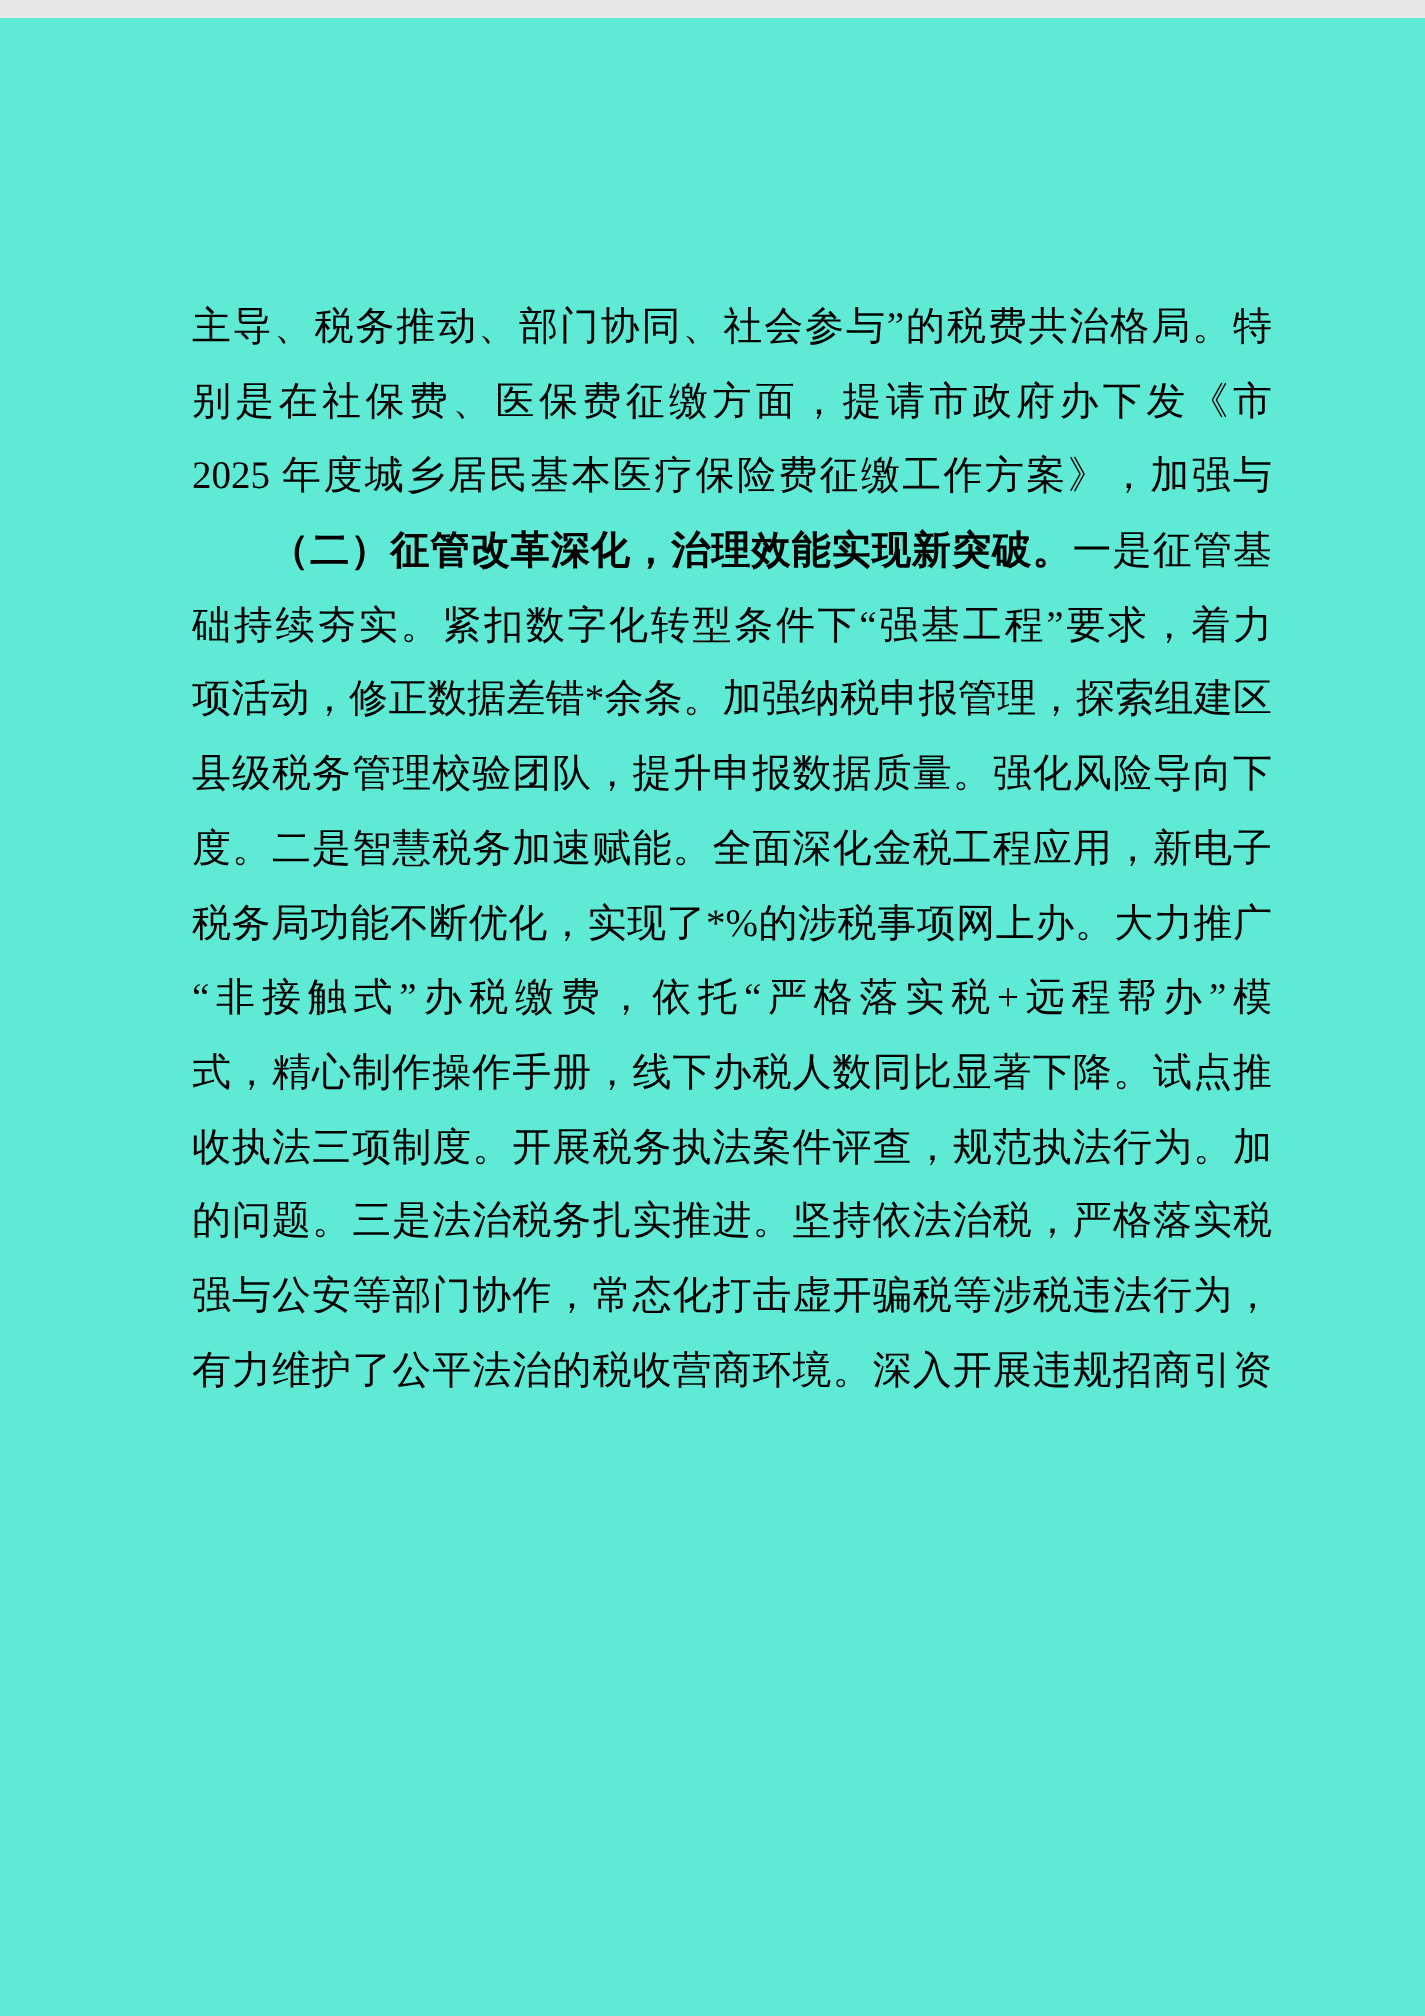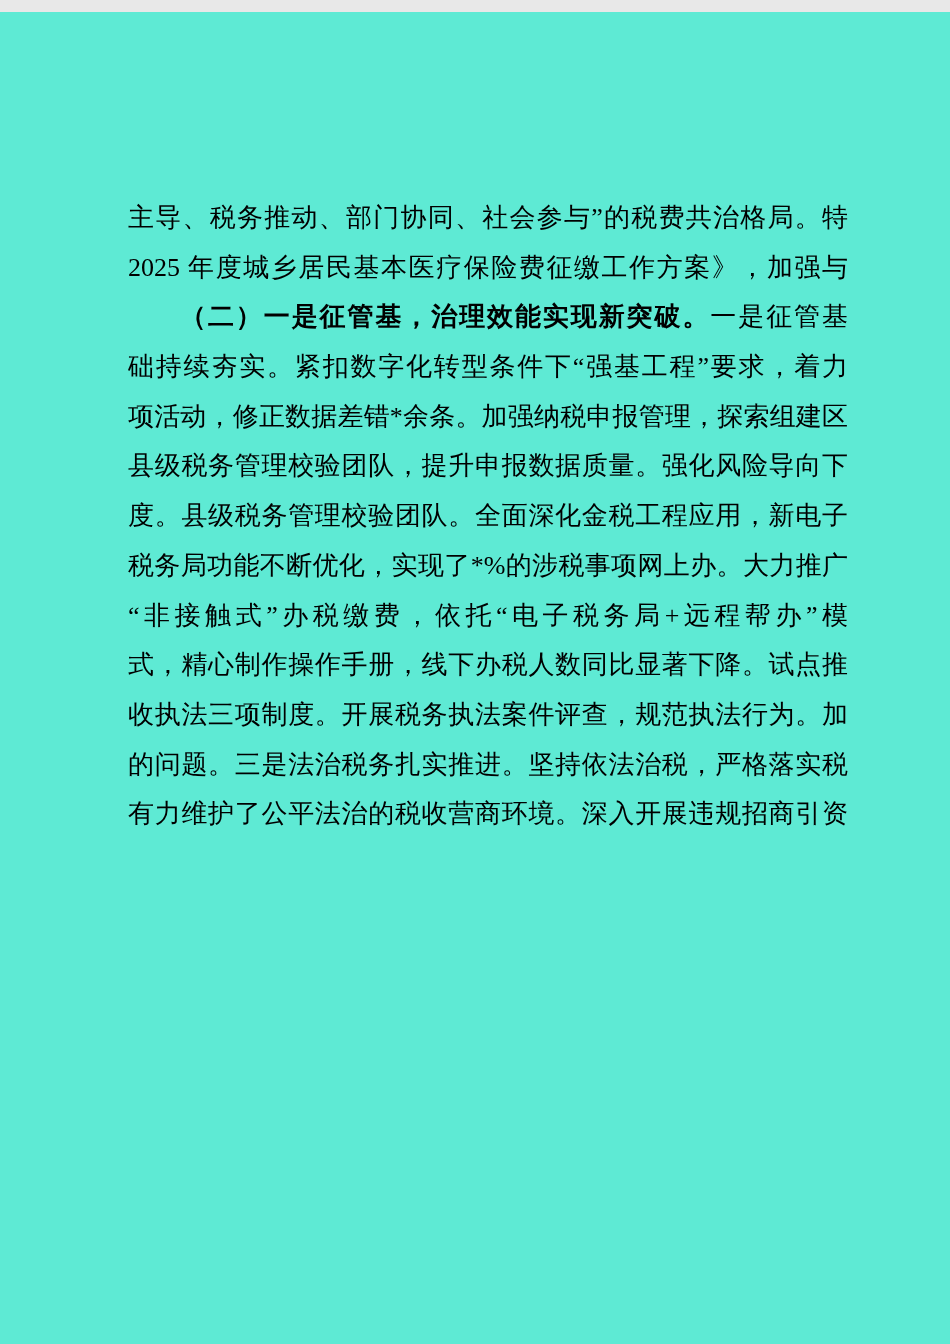--- a/index.html
+++ b/index.html
@@ -42,26 +42,28 @@
   .bold {
     font-weight: 700;
   }
 </style>
 </head>
 <body>
 
 <div class="page">
   <div class="doc-body">
       <div class="line jl"><span>主导、税务推动、部门协同、社会参与”的税费共治格局。特</span></div>
+      <div class="line jl"><span>别是在社保费、医保费征缴方面，提请市政府办下发《市</span></div>
       <div class="line jl"><span>2025 年度城乡居民基本医疗保险费征缴工作方案》，加强与</span></div>
-      <div class="line jl indent"><span class="bold">（二）一是征管基，治理效能实现新突破。</span><span>一是征管基</span></div>
+      <div class="line jl indent"><span class="bold">（二）征管改革深化，治理效能实现新突破。</span><span>一是征管基</span></div>
       <div class="line jl"><span>础持续夯实。紧扣数字化转型条件下“强基工程”要求，着力</span></div>
       <div class="line jl"><span>项活动，修正数据差错*余条。加强纳税申报管理，探索组建区</span></div>
       <div class="line jl"><span>县级税务管理校验团队，提升申报数据质量。强化风险导向下</span></div>
-      <div class="line jl"><span>度。县级税务管理校验团队。全面深化金税工程应用，新电子</span></div>
+      <div class="line jl"><span>度。二是智慧税务加速赋能。全面深化金税工程应用，新电子</span></div>
       <div class="line jl"><span>税务局功能不断优化，实现了*%的涉税事项网上办。大力推广</span></div>
-      <div class="line jl"><span>“非接触式”办税缴费，依托“电子税务局+远程帮办”模</span></div>
+      <div class="line jl"><span>“非接触式”办税缴费，依托“严格落实税+远程帮办”模</span></div>
       <div class="line jl"><span>式，精心制作操作手册，线下办税人数同比显著下降。试点推</span></div>
       <div class="line jl"><span>收执法三项制度。开展税务执法案件评查，规范执法行为。加</span></div>
       <div class="line jl"><span>的问题。三是法治税务扎实推进。坚持依法治税，严格落实税</span></div>
+      <div class="line jl"><span>强与公安等部门协作，常态化打击虚开骗税等涉税违法行为，</span></div>
       <div class="line jl"><span>有力维护了公平法治的税收营商环境。深入开展违规招商引资</span></div>
     </div>
 </div>
 
 </body></html>

